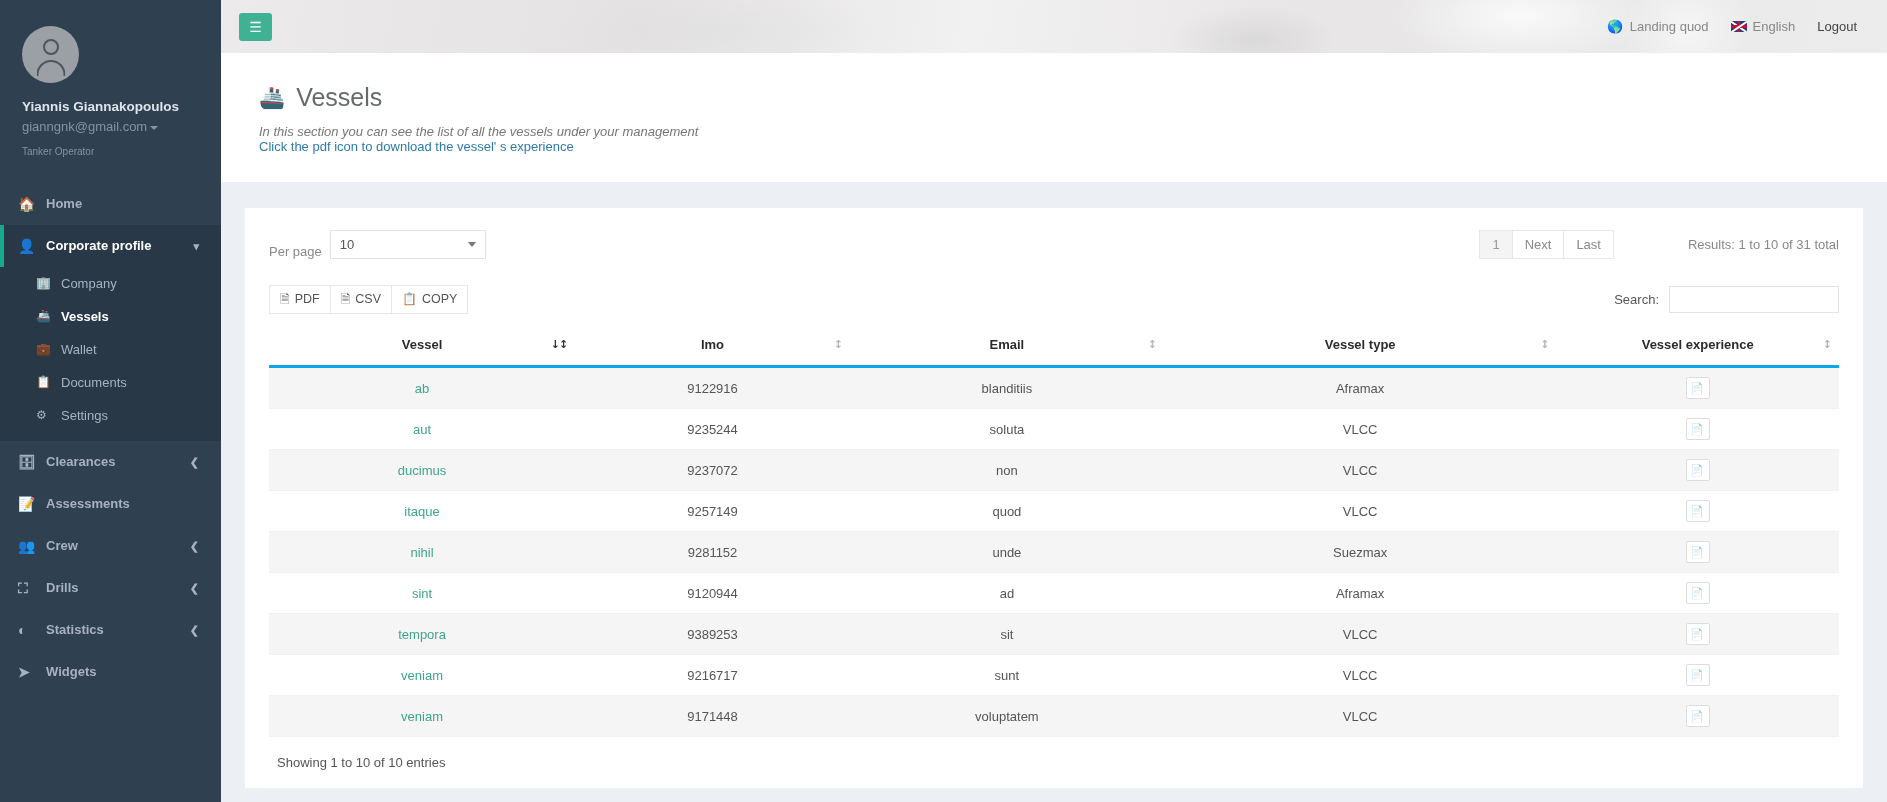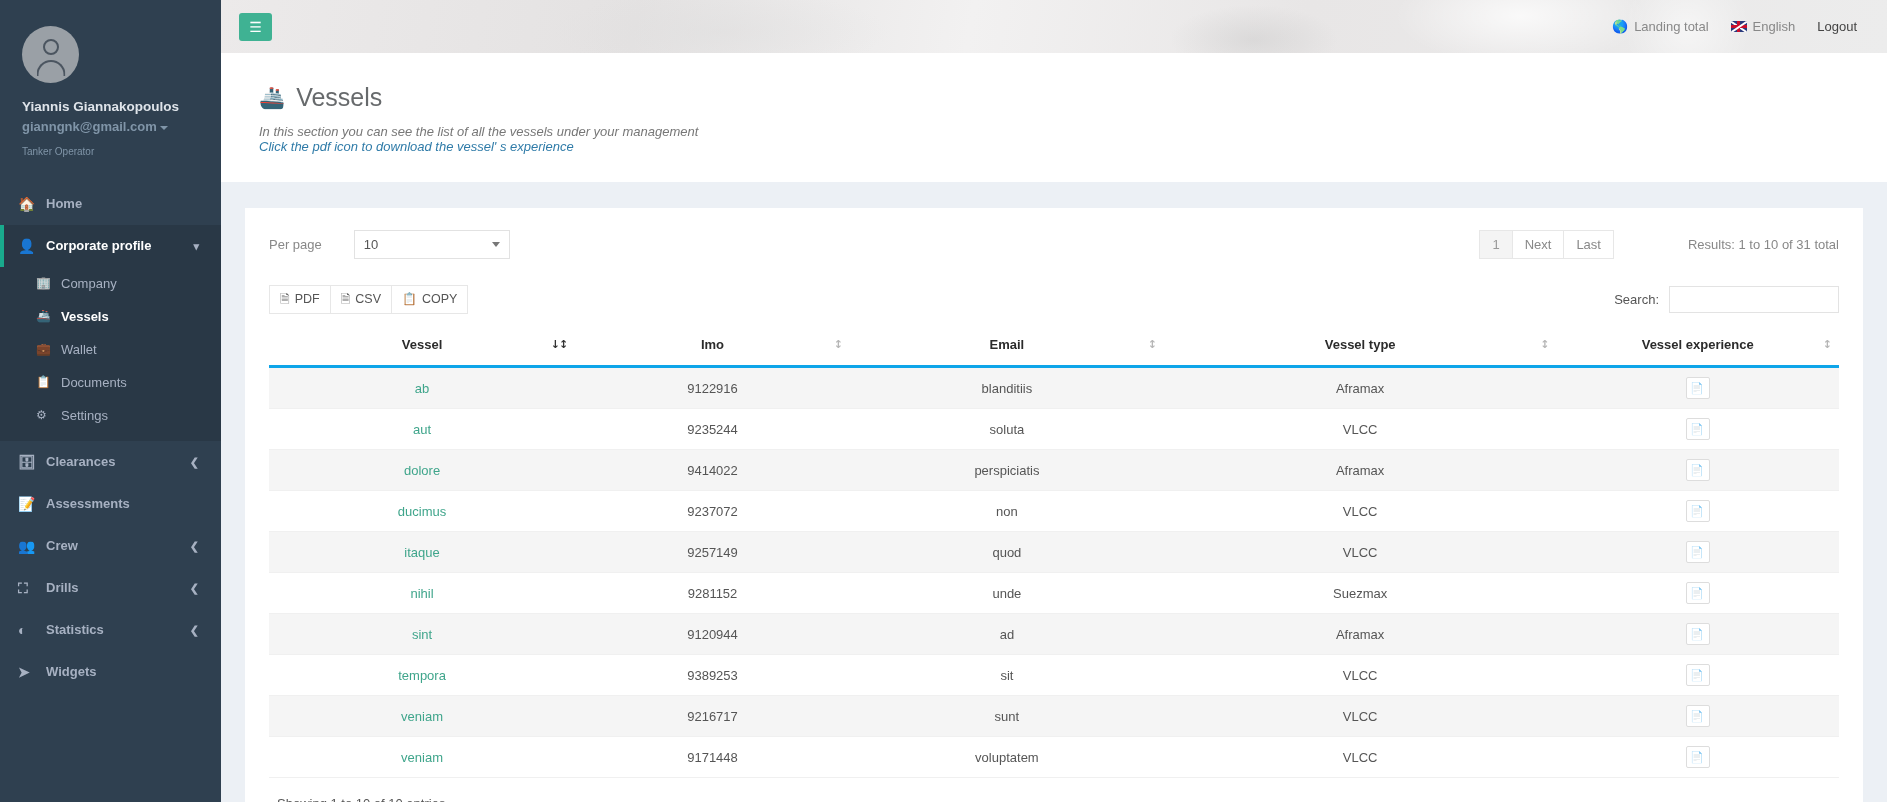--- a/index.html
+++ b/index.html
@@ -55,21 +55,20 @@
     color: #dfe4ea;
     font-weight: bold;
     font-size: 13.5px;
     line-height: 18px;
     margin-bottom: 2px;
   }
   .profile-email {
     color: #8095a8;
     font-size: 13px;
     line-height: 18px;
-    font-weight: bold;
   }
   .profile-email .caret {
     display: inline-block;
     width: 0; height: 0;
     border-left: 4px solid transparent;
     border-right: 4px solid transparent;
     border-top: 4px solid #8095a8;
     vertical-align: middle;
     margin-left: 3px;
   }
@@ -231,41 +230,40 @@
     gap: 11px;
     margin-bottom: 12px;
   }
   .page-title .shipicon { font-size: 21px; color: #4a4a4a; }
   .page-sub {
     font-style: italic;
     color: #777;
     font-size: 13px;
   }
   .page-note {
-    font-style: italic;
     color: #2f7ba8;
     font-size: 13px;
     cursor: pointer;
   }
 
   .gap { height: 26px; background: #ecf0f5; }
 
   .panel {
     background: #fff;
     margin: 0 24px;
     padding: 22px 24px 14px 24px;
   }
   .panel-row {
     display: flex;
     align-items: center;
   }
   .perpage-wrap {
     display: flex;
-    align-items: center;
-    gap: 32px;
+    align-items: flex-end;
+    gap: 8px;
   }
   .perpage-label { color: #888; font-size: 13px; }
   .select-box {
     width: 156px;
     height: 29px;
     border: 1px solid #e2e2e2;
     background: #fff;
     display: flex;
     align-items: center;
     padding: 0 9px;
@@ -524,21 +522,21 @@
     </ul>
   </aside>
 
   <div class="main">
 
     <div class="topbar">
       <button class="burger">☰</button>
       <div class="topbar-right">
         <a class="tb-link">
           <span>🌎</span>
-          <span>Landing total</span>
+          <span>Landing quod</span>
         </a>
         <a class="tb-link">
           <span class="flag">
               <i></i>
               <b></b>
             </span>
           <span>English</span>
         </a>
         <a class="tb-link dark">Logout</a>
       </div>
@@ -650,27 +648,20 @@
                 <td><button class="doc-btn">📄</button></td>
               </tr>
               <tr>
                 <td><a class="vessel-link">aut</a></td>
                 <td>9235244</td>
                 <td>soluta</td>
                 <td>VLCC</td>
                 <td><button class="doc-btn">📄</button></td>
               </tr>
               <tr>
-                <td><a class="vessel-link">dolore</a></td>
-                <td>9414022</td>
-                <td>perspiciatis</td>
-                <td>Aframax</td>
-                <td><button class="doc-btn">📄</button></td>
-              </tr>
-              <tr>
                 <td><a class="vessel-link">ducimus</a></td>
                 <td>9237072</td>
                 <td>non</td>
                 <td>VLCC</td>
                 <td><button class="doc-btn">📄</button></td>
               </tr>
               <tr>
                 <td><a class="vessel-link">itaque</a></td>
                 <td>9257149</td>
                 <td>quod</td>

